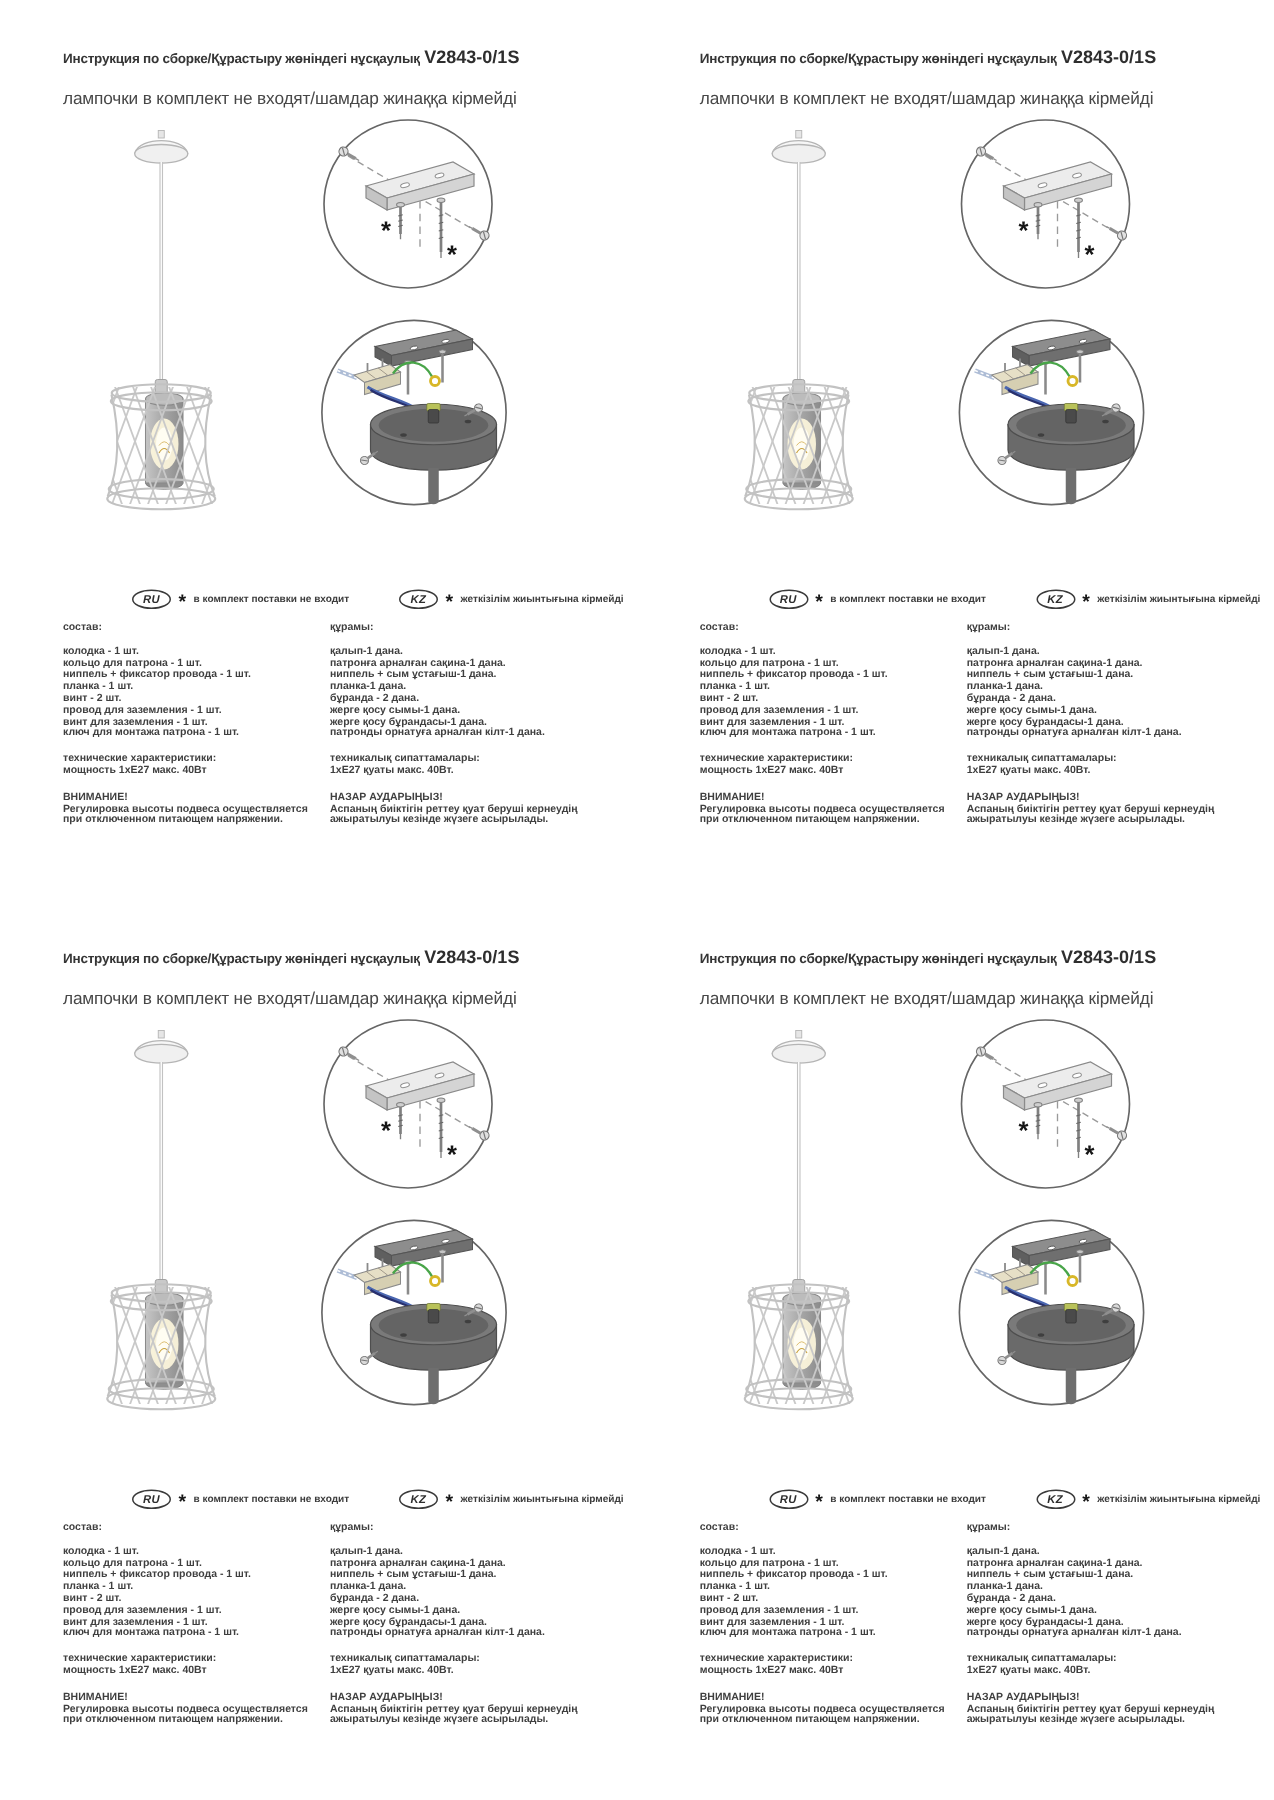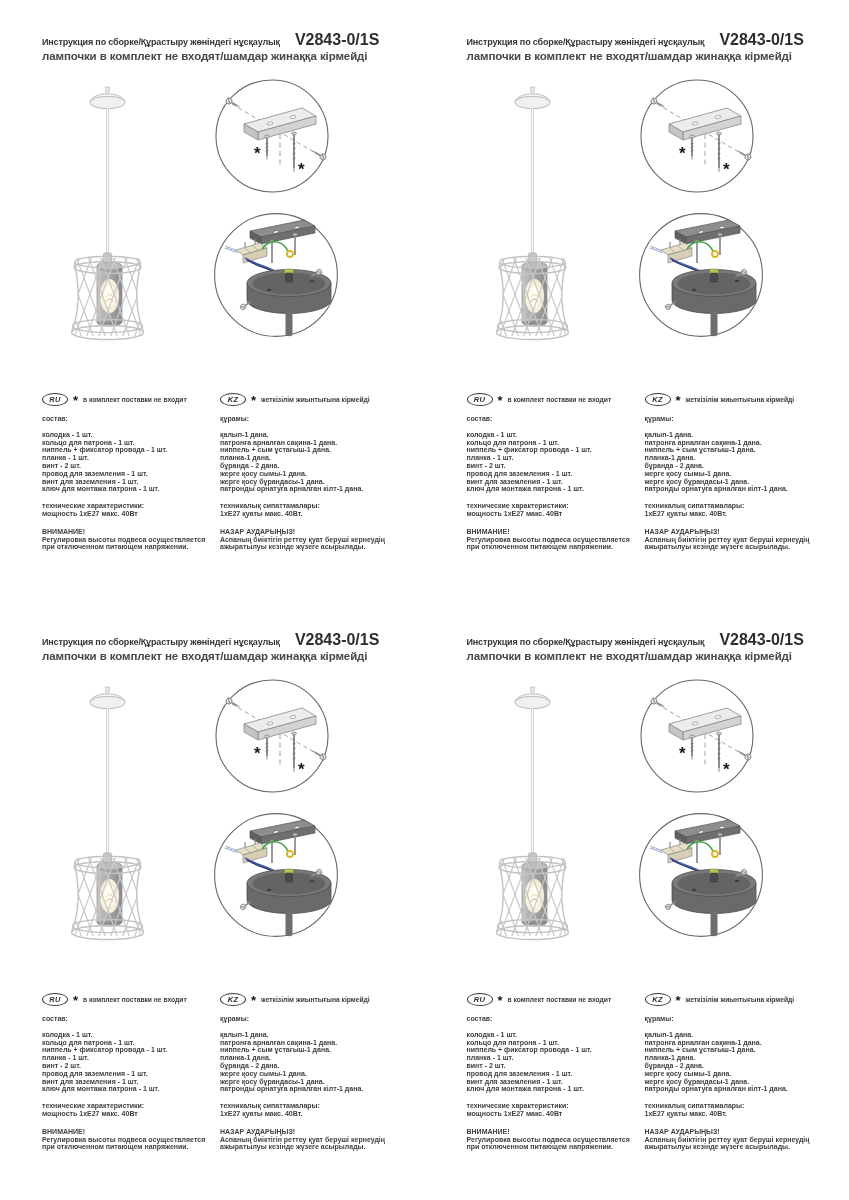--- a/index.html
+++ b/index.html
@@ -4,37 +4,37 @@
 <style>
   html,body{margin:0;padding:0;background:#fff;}
   .sheet{
     position:relative;width:849px;height:1200px;background:#fff;
     display:grid;grid-template-columns:1fr 1fr;grid-template-rows:1fr 1fr;
     font-family:"Liberation Sans",sans-serif;color:#3a3a3a;
   }
   .panel{position:relative;width:424.5px;height:600px;overflow:hidden;}
   
   .hdr{position:absolute;left:42px;top:31px;width:360px;}
-  .hdr-line1{display:flex;align-items:baseline;gap:15px;}
+  .hdr-line1{display:flex;align-items:baseline;gap:3px;}
   .t1{font-size:9px;font-weight:bold;letter-spacing:-.15px;color:#353535;white-space:nowrap;}
-  .model{font-size:16px;font-weight:bold;color:#2e2e2e;white-space:nowrap;}
-  .t2{font-size:11.5px;font-weight:700;color:#474747;margin-top:1px;letter-spacing:-.1px;white-space:nowrap;}
+  .model{font-size:12px;font-weight:bold;color:#2e2e2e;white-space:nowrap;}
+  .t2{font-size:11.5px;font-weight:400;color:#474747;margin-top:15px;letter-spacing:-.1px;white-space:nowrap;}
   
   .lamp{position:absolute;left:70px;top:86px;}
   .circ1{position:absolute;left:214px;top:78px;}
   .circ2{position:absolute;left:212px;top:211px;}
   
   .col{position:absolute;top:393px;font-size:7px;font-weight:bold;line-height:7.8px;color:#3f3f3f;}
   .col.ru{left:42px;width:170px;}
   .col.kz{left:220px;width:185px;}
   .badge-row{display:flex;align-items:center;gap:5px;height:13px;}
   .badge{
     display:inline-flex;align-items:center;justify-content:center;
     width:24px;height:11px;border:1.2px solid #3a3a3a;border-radius:50%;
-    font-size:7.5px;font-weight:bold;font-style:italic;letter-spacing:.3px;color:#2e2e2e;flex:0 0 auto;
+    font-size:7.5px;font-weight:bold;font-style:italic;letter-spacing:.3px;color:#2e2e2e;flex:0 0 auto;margin-left:46px;
   }
   .ast{font-size:13px;font-weight:bold;color:#151515;line-height:10px;transform:translateY(1px);flex:0 0 auto;}
   .note{font-size:6.7px;font-weight:bold;color:#3c3c3c;white-space:nowrap;}
   .list-title{margin-top:9px;}
   .parts{margin-top:8px;}
   .specs{margin-top:9px;}
   .warn{margin-top:10px;}
 </style>
 </head>
 <body>

